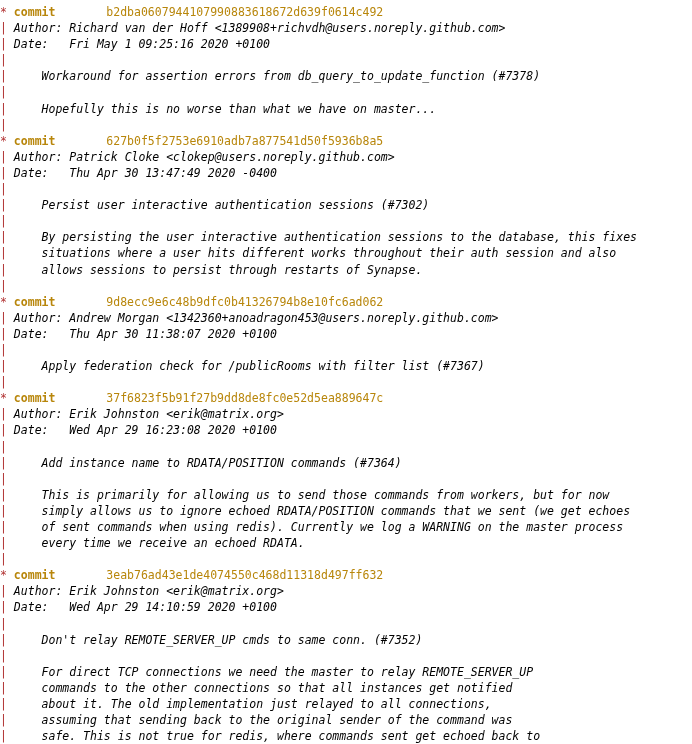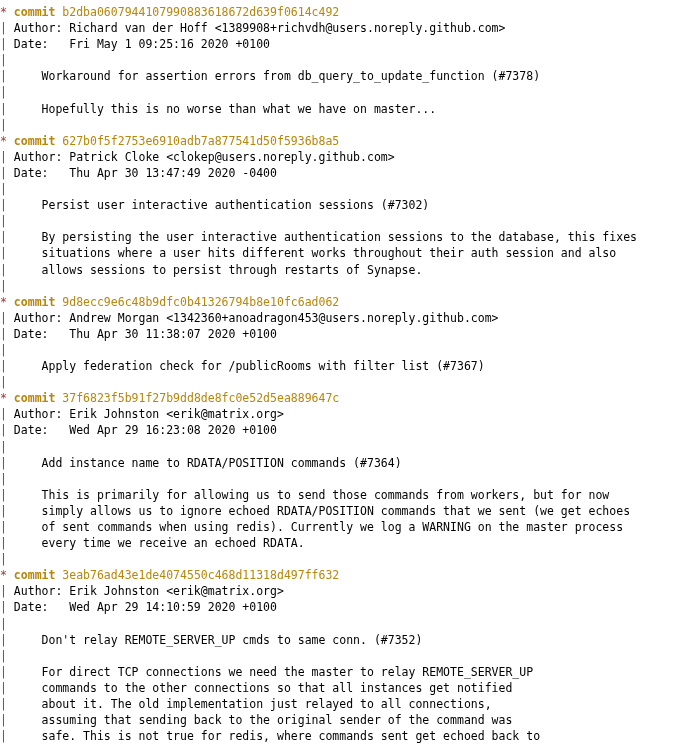--- a/index.html
+++ b/index.html
@@ -29,21 +29,23 @@
   }
   .graph-star {
     color: #b03030;
   }
   .commit-kw {
     color: #b8860b;
     font-weight: bold;
   }
   .commit-hash {
     color: #b8860b;
+    margin-left: 44px;
   }
   .plain {
     color: #000000;
+    font-style: italic;
   }
 </style>
 </head>
 <body>
 
 <div id="log"><div class="line"><span class="graph-star">* </span><span class="commit-kw">commit </span><span class="commit-hash">b2dba0607944107990883618672d639f0614c492</span></div><div class="line"><span class="graph">| </span><span class="plain">Author: Richard van der Hoff &lt;1389908+richvdh@users.noreply.github.com&gt;</span></div><div class="line"><span class="graph">| </span><span class="plain">Date:   Fri May 1 09:25:16 2020 +0100</span></div><div class="line"><span class="graph">| </span><span class="plain"></span></div><div class="line"><span class="graph">| </span><span class="plain">    Workaround for assertion errors from db_query_to_update_function (#7378)</span></div><div class="line"><span class="graph">| </span><span class="plain"></span></div><div class="line"><span class="graph">| </span><span class="plain">    Hopefully this is no worse than what we have on master...</span></div><div class="line"><span class="graph">| </span><span class="plain"></span></div><div class="line"><span class="graph-star">* </span><span class="commit-kw">commit </span><span class="commit-hash">627b0f5f2753e6910adb7a877541d50f5936b8a5</span></div><div class="line"><span class="graph">| </span><span class="plain">Author: Patrick Cloke &lt;clokep@users.noreply.github.com&gt;</span></div><div class="line"><span class="graph">| </span><span class="plain">Date:   Thu Apr 30 13:47:49 2020 -0400</span></div><div class="line"><span class="graph">| </span><span class="plain"></span></div><div class="line"><span class="graph">| </span><span class="plain">    Persist user interactive authentication sessions (#7302)</span></div><div class="line"><span class="graph">| </span><span class="plain"></span></div><div class="line"><span class="graph">| </span><span class="plain">    By persisting the user interactive authentication sessions to the database, this fixes</span></div><div class="line"><span class="graph">| </span><span class="plain">    situations where a user hits different works throughout their auth session and also</span></div><div class="line"><span class="graph">| </span><span class="plain">    allows sessions to persist through restarts of Synapse.</span></div><div class="line"><span class="graph">| </span><span class="plain"></span></div><div class="line"><span class="graph-star">* </span><span class="commit-kw">commit </span><span class="commit-hash">9d8ecc9e6c48b9dfc0b41326794b8e10fc6ad062</span></div><div class="line"><span class="graph">| </span><span class="plain">Author: Andrew Morgan &lt;1342360+anoadragon453@users.noreply.github.com&gt;</span></div><div class="line"><span class="graph">| </span><span class="plain">Date:   Thu Apr 30 11:38:07 2020 +0100</span></div><div class="line"><span class="graph">| </span><span class="plain"></span></div><div class="line"><span class="graph">| </span><span class="plain">    Apply federation check for /publicRooms with filter list (#7367)</span></div><div class="line"><span class="graph">| </span><span class="plain"></span></div><div class="line"><span class="graph-star">* </span><span class="commit-kw">commit </span><span class="commit-hash">37f6823f5b91f27b9dd8de8fc0e52d5ea889647c</span></div><div class="line"><span class="graph">| </span><span class="plain">Author: Erik Johnston &lt;erik@matrix.org&gt;</span></div><div class="line"><span class="graph">| </span><span class="plain">Date:   Wed Apr 29 16:23:08 2020 +0100</span></div><div class="line"><span class="graph">| </span><span class="plain"></span></div><div class="line"><span class="graph">| </span><span class="plain">    Add instance name to RDATA/POSITION commands (#7364)</span></div><div class="line"><span class="graph">| </span><span class="plain"></span></div><div class="line"><span class="graph">| </span><span class="plain">    This is primarily for allowing us to send those commands from workers, but for now</span></div><div class="line"><span class="graph">| </span><span class="plain">    simply allows us to ignore echoed RDATA/POSITION commands that we sent (we get echoes</span></div><div class="line"><span class="graph">| </span><span class="plain">    of sent commands when using redis). Currently we log a WARNING on the master process</span></div><div class="line"><span class="graph">| </span><span class="plain">    every time we receive an echoed RDATA.</span></div><div class="line"><span class="graph">| </span><span class="plain"></span></div><div class="line"><span class="graph-star">* </span><span class="commit-kw">commit </span><span class="commit-hash">3eab76ad43e1de4074550c468d11318d497ff632</span></div><div class="line"><span class="graph">| </span><span class="plain">Author: Erik Johnston &lt;erik@matrix.org&gt;</span></div><div class="line"><span class="graph">| </span><span class="plain">Date:   Wed Apr 29 14:10:59 2020 +0100</span></div><div class="line"><span class="graph">| </span><span class="plain"></span></div><div class="line"><span class="graph">| </span><span class="plain">    Don't relay REMOTE_SERVER_UP cmds to same conn. (#7352)</span></div><div class="line"><span class="graph">| </span><span class="plain"></span></div><div class="line"><span class="graph">| </span><span class="plain">    For direct TCP connections we need the master to relay REMOTE_SERVER_UP</span></div><div class="line"><span class="graph">| </span><span class="plain">    commands to the other connections so that all instances get notified</span></div><div class="line"><span class="graph">| </span><span class="plain">    about it. The old implementation just relayed to all connections,</span></div><div class="line"><span class="graph">| </span><span class="plain">    assuming that sending back to the original sender of the command was</span></div><div class="line"><span class="graph">| </span><span class="plain">    safe. This is not true for redis, where commands sent get echoed back to</span></div></div>
 
 </body></html>

